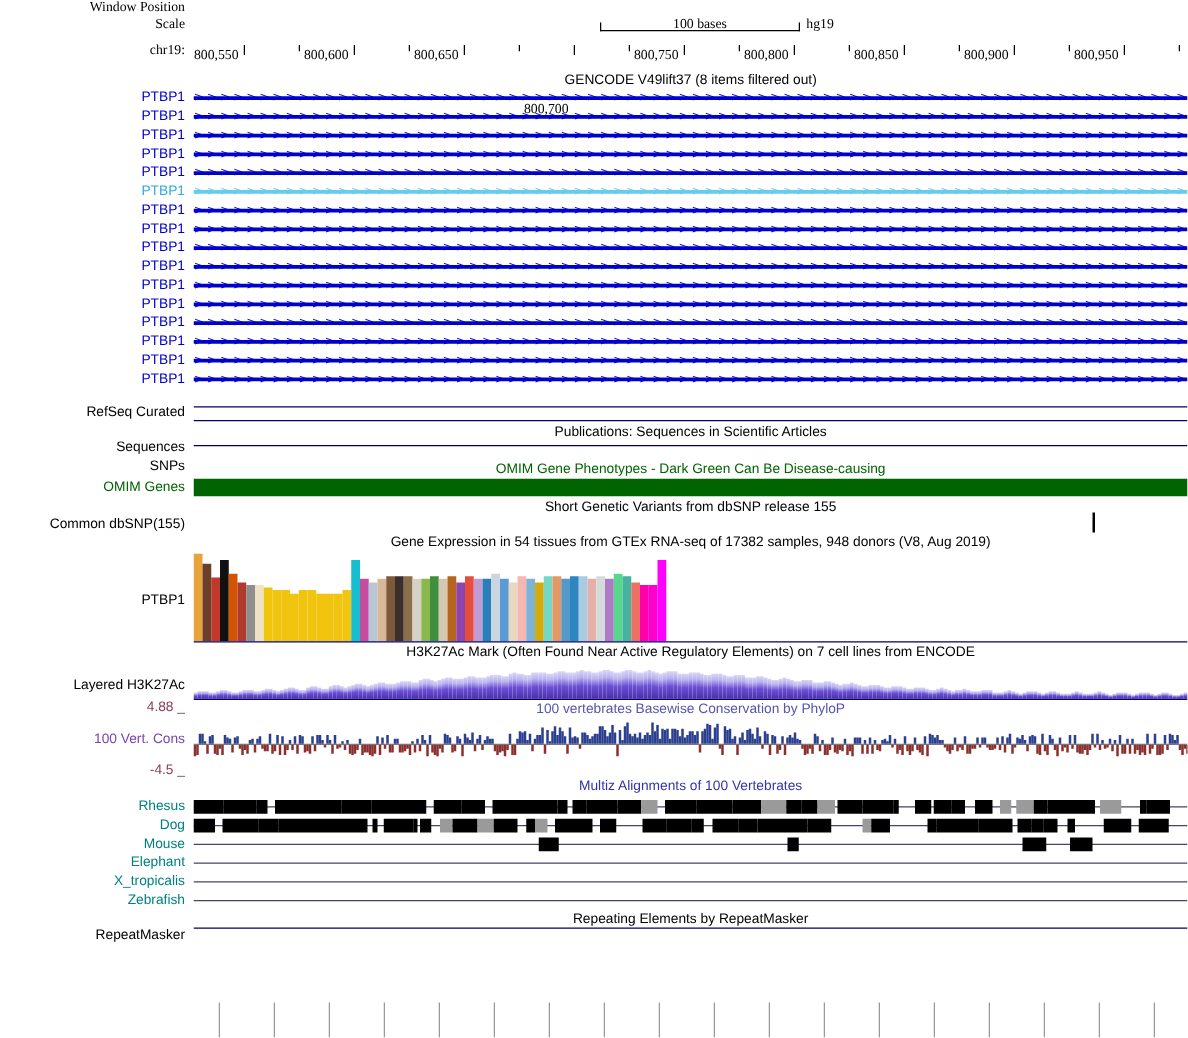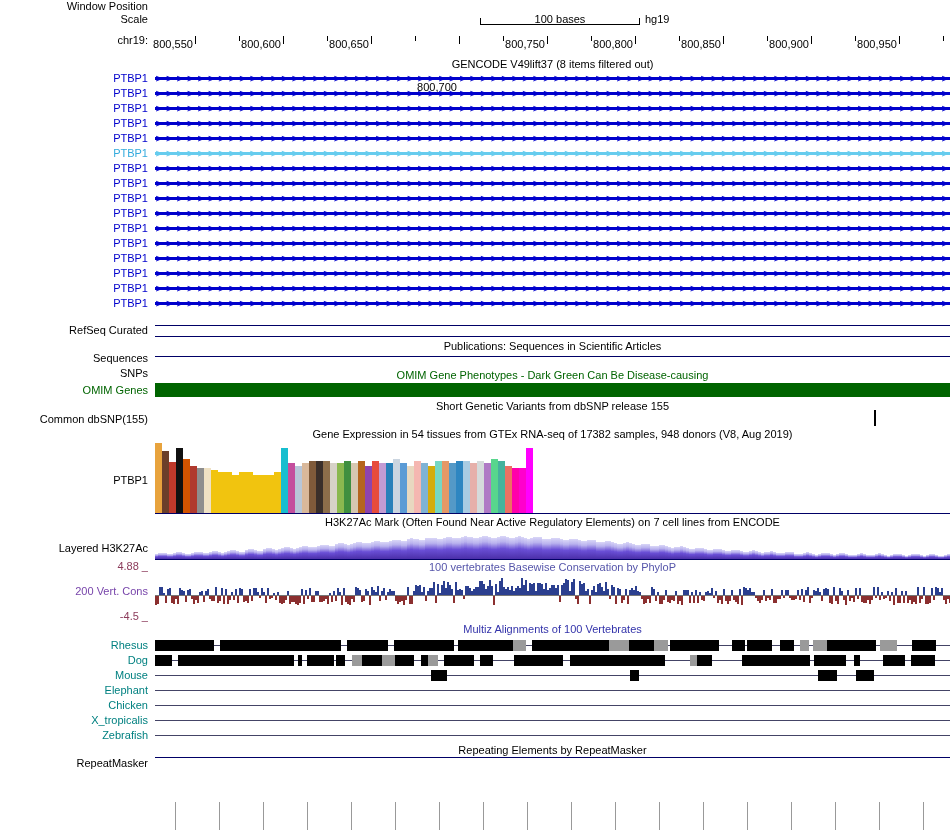--- a/index.html
+++ b/index.html
@@ -36,21 +36,21 @@
     position: absolute;
     left: 0;
     right: 0;
     text-align: center;
     font-size: 11px;
     line-height: 13px;
     white-space: nowrap;
   }
 
   
-  #header-block { position: relative; height: 58px; }
+  #header-block { position: relative; height: 58px; font-family: Liberation Serif, serif; }
   .hdr-row { position: relative; height: 13px; }
   .hdr-lbl {
     position: absolute; left: 0; width: 153px; text-align: right;
     padding-right: 5px; box-sizing: border-box; line-height: 13px;
   }
   .hdr-val {
     position: absolute; left: 153px; right: 0; text-align: center; line-height: 13px;
   }
   #scale-bar {
     position: absolute;
@@ -621,21 +621,21 @@
         <div class="h3k-bar" style="left: 786px; width: 3px; height: 3px; background: linear-gradient(to top, rgb(75, 47, 168) 0%, rgb(106, 79, 214) 45%, rgb(185, 178, 238) 75%, rgb(217, 214, 247) 100%);"></div>
         <div class="h3k-bar" style="left: 789px; width: 3px; height: 4px; background: linear-gradient(to top, rgb(75, 47, 168) 0%, rgb(106, 79, 214) 45%, rgb(185, 178, 238) 75%, rgb(217, 214, 247) 100%);"></div>
         <div class="h3k-bar" style="left: 792px; width: 3px; height: 5px; background: linear-gradient(to top, rgb(75, 47, 168) 0%, rgb(106, 79, 214) 45%, rgb(185, 178, 238) 75%, rgb(217, 214, 247) 100%);"></div>
       </div>
     <div class="sep-line" style="top:44px;"></div>
   </div>
 
   <div class="section" style="height:62px;">
     <div class="sec-title" style="top:0; color:#5555aa;">100 vertebrates Basewise Conservation by PhyloP</div>
     <div class="lbl purple-lbl" style="position:absolute; left:0; top:0px; color:#8b3a5a;">4.88 _</div>
-    <div class="lbl purple-lbl" style="position:absolute; left:0; top:25px;">200 Vert. Cons</div>
+    <div class="lbl purple-lbl" style="position:absolute; left:0; top:25px;">100 Vert. Cons</div>
     <div class="lbl" style="position:absolute; left:0; top:50px; color:#8b3a5a;">-4.5 _</div>
     <div id="cons-area" style="top:14px;">
       <div class="cons-mid"></div>
     <div class="cons-bar" style="left: 0px; width: 2px; height: 9px; top: 22px; background: rgb(139, 47, 47);"></div>
         <div class="cons-bar" style="left: 2px; width: 2px; height: 8px; top: 22px; background: rgb(139, 47, 47);"></div>
         <div class="cons-bar" style="left: 4px; width: 2px; height: 8px; top: 13px; background: rgb(43, 63, 143);"></div>
         <div class="cons-bar" style="left: 6px; width: 2px; height: 8px; top: 13px; background: rgb(43, 63, 143);"></div>
         <div class="cons-bar" style="left: 8px; width: 2px; height: 2px; top: 19px; background: rgb(43, 63, 143);"></div>
         <div class="cons-bar" style="left: 10px; width: 2px; height: 7px; top: 22px; background: rgb(139, 47, 47);"></div>
         <div class="cons-bar" style="left: 12px; width: 2px; height: 6px; top: 15px; background: rgb(43, 63, 143);"></div>
@@ -1142,26 +1142,20 @@
           <div class="sp-seg" style="left: 701px; width: 18px; background: rgb(0, 0, 0);"></div>
         </div>
       </div>
       <div class="sp-row">
         <div class="lbl" style="color: rgb(0, 128, 128);">Elephant</div>
         <div class="sp-track">
           <div class="sp-line"></div>
         </div>
       </div>
       <div class="sp-row">
-        <div class="lbl" style="color: rgb(0, 128, 128);">Chicken</div>
-        <div class="sp-track">
-          <div class="sp-line"></div>
-        </div>
-      </div>
-      <div class="sp-row">
         <div class="lbl" style="color: rgb(0, 128, 128);">X_tropicalis</div>
         <div class="sp-track">
           <div class="sp-line"></div>
         </div>
       </div>
       <div class="sp-row">
         <div class="lbl" style="color: rgb(0, 128, 128);">Zebrafish</div>
         <div class="sp-track">
           <div class="sp-line"></div>
         </div>

